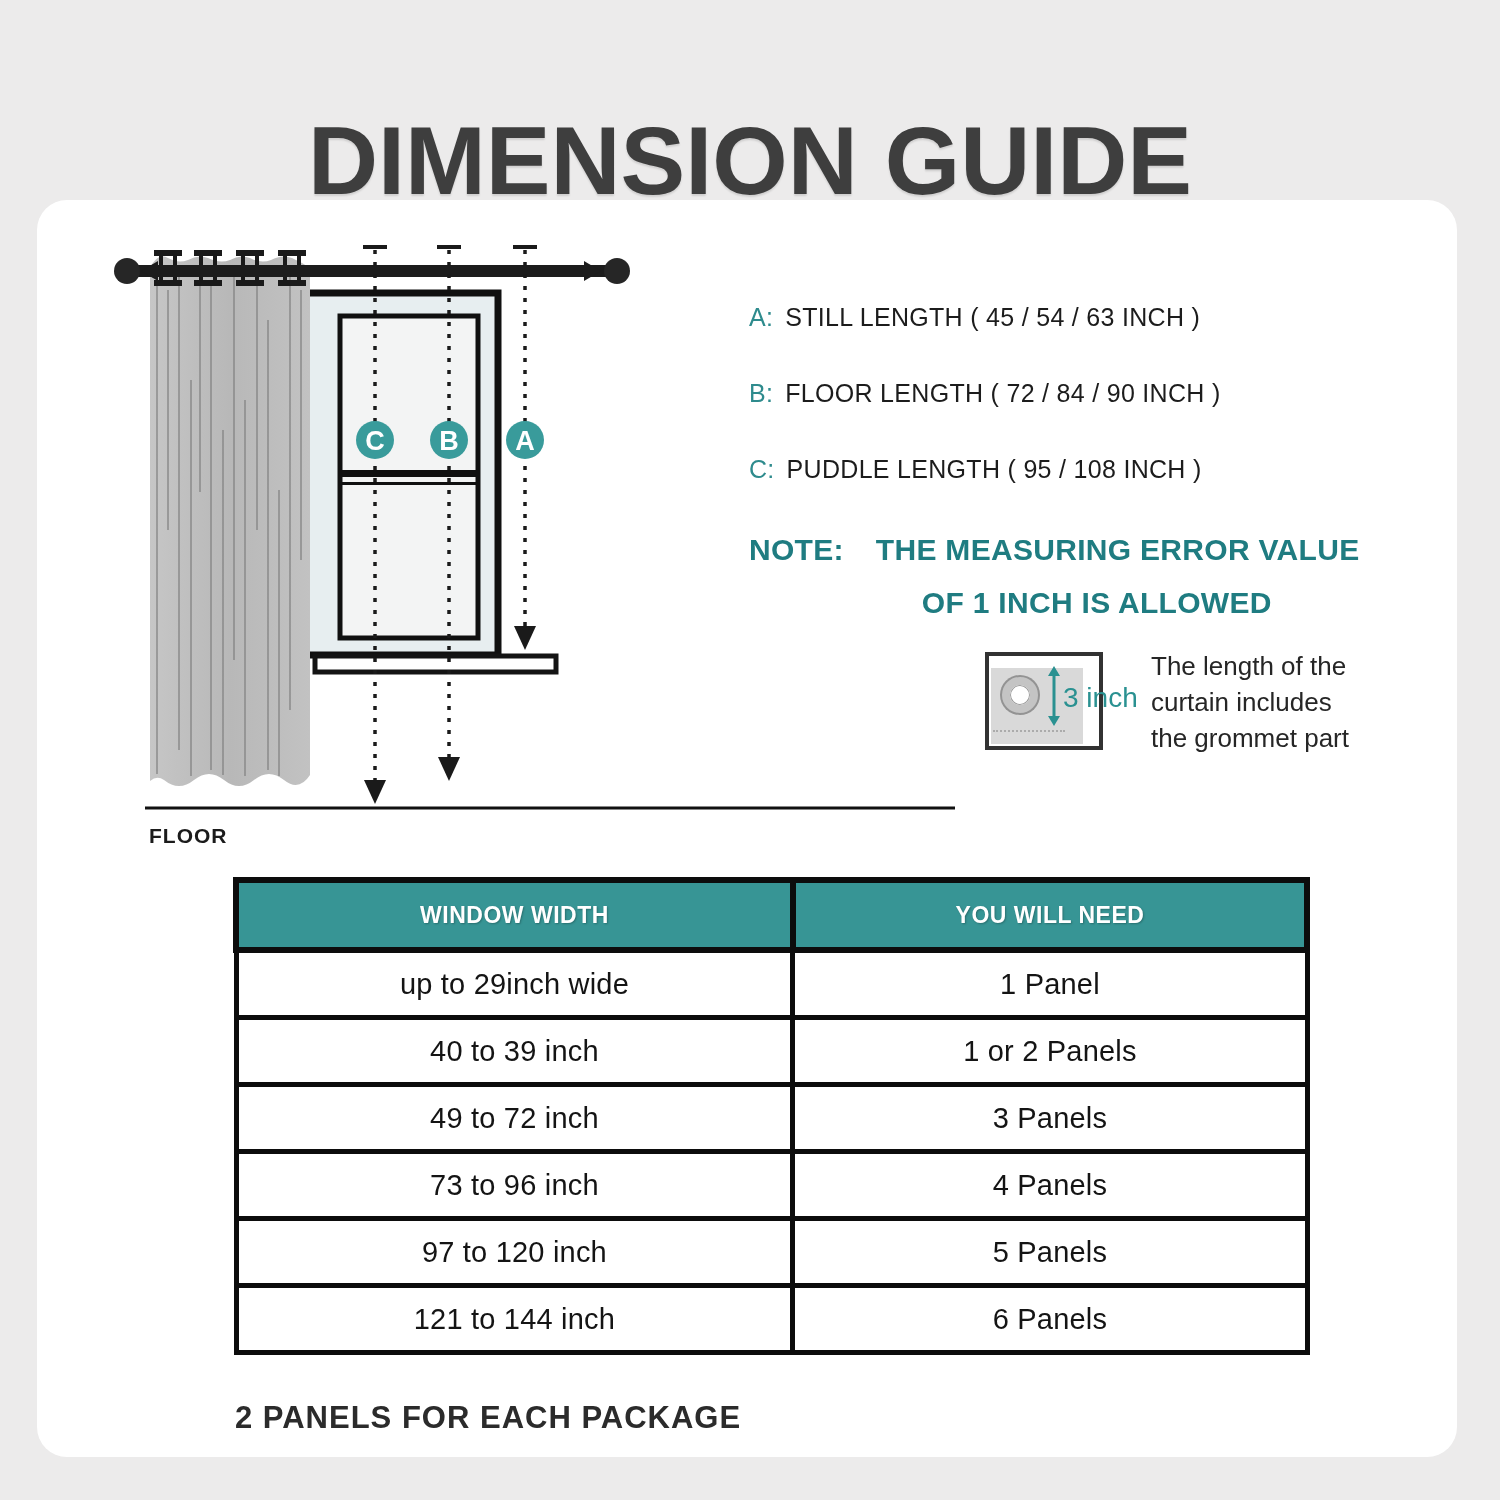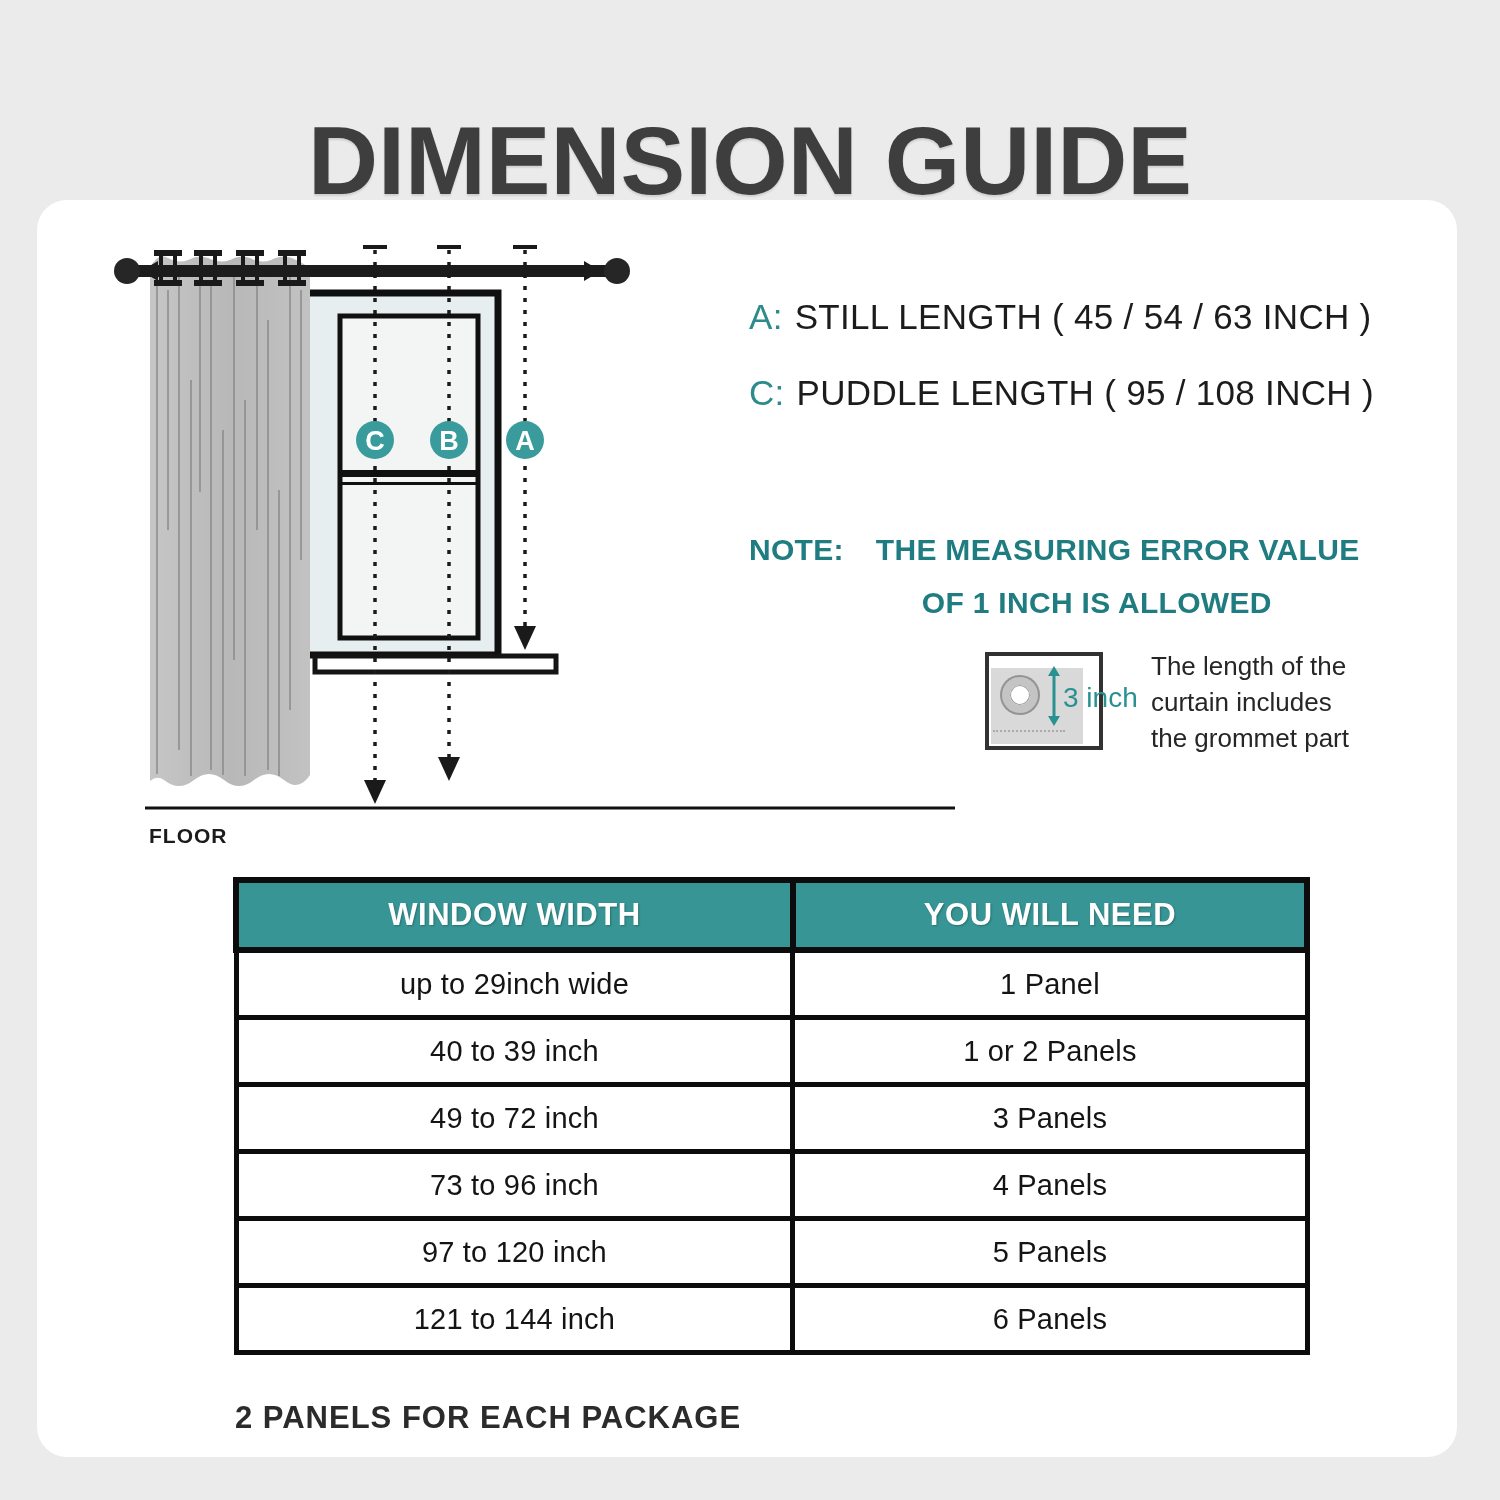--- a/index.html
+++ b/index.html
@@ -21,21 +21,21 @@
   .card{
     position:absolute;left:37px;top:200px;
     width:1420px;height:1257px;
     background:#ffffff;border-radius:30px;
   }
   
   .diagram-svg{position:absolute;left:50px;top:30px;}
   
   .dims{position:absolute;left:712px;top:92px;}
   .dim-item{
-    font-size:35px;color:#1c1c1c;font-weight:500;
+    font-size:25px;color:#1c1c1c;font-weight:500;
     line-height:50px;margin-bottom:26px;white-space:nowrap;
     letter-spacing:0.3px;
   }
   .dim-key{color:#2e8b8d;margin-right:12px;font-weight:500;}
   .note{
     position:absolute;left:712px;top:333px;
     color:#1f7c81;font-size:30px;font-weight:600;
     display:flex;white-space:nowrap;letter-spacing:0.3px;
   }
   .note-label{margin-right:32px;}
@@ -76,21 +76,21 @@
     letter-spacing:0.2px;
   }
   
   .panels-table{
     position:absolute;left:196px;top:677px;width:1077px;
     border-collapse:collapse;table-layout:fixed;
   }
   .panels-table th,.panels-table td{text-align:center;vertical-align:middle;}
   .panels-table th{
     background:#379595;color:#ffffff;
-    font-size:31px;font-weight:bold;height:62px;
+    font-size:23px;font-weight:bold;height:62px;
     border:6px solid #0c0c0c;letter-spacing:0.5px;
     text-shadow:1px 1px 2px rgba(0,0,0,0.25);
   }
   .panels-table td{
     background:#ffffff;color:#141414;
     font-size:29px;font-weight:500;height:60px;
     border:5px solid #0c0c0c;letter-spacing:0.2px;
   }
   .footer-note{
     position:absolute;left:198px;top:1200px;
@@ -205,20 +205,23 @@
 
     <line x1="58" y1="578" x2="868" y2="578" stroke="#111111" stroke-width="3"></line>
     <text x="62" y="613" font-size="21" font-weight="600" fill="#1b1b1b" letter-spacing="1">FLOOR</text>
   </svg>
 
   <div class="dims">
     <div class="dim-item">
       <span class="dim-key">A:</span><span>STILL LENGTH ( 45 / 54 / 63 INCH )</span>
     </div>
     <div class="dim-item">
+      <span class="dim-key">B:</span><span>FLOOR LENGTH ( 72 / 84 / 90 INCH )</span>
+    </div>
+    <div class="dim-item">
       <span class="dim-key">C:</span><span>PUDDLE LENGTH ( 95 / 108 INCH )</span>
     </div>
   </div>
 
   <div class="note">
     <span class="note-label">NOTE:</span>
     <span class="note-lines">
       <div>THE MEASURING ERROR VALUE</div>
       <div class="note-l2">OF 1 INCH IS ALLOWED</div>
     </span>

